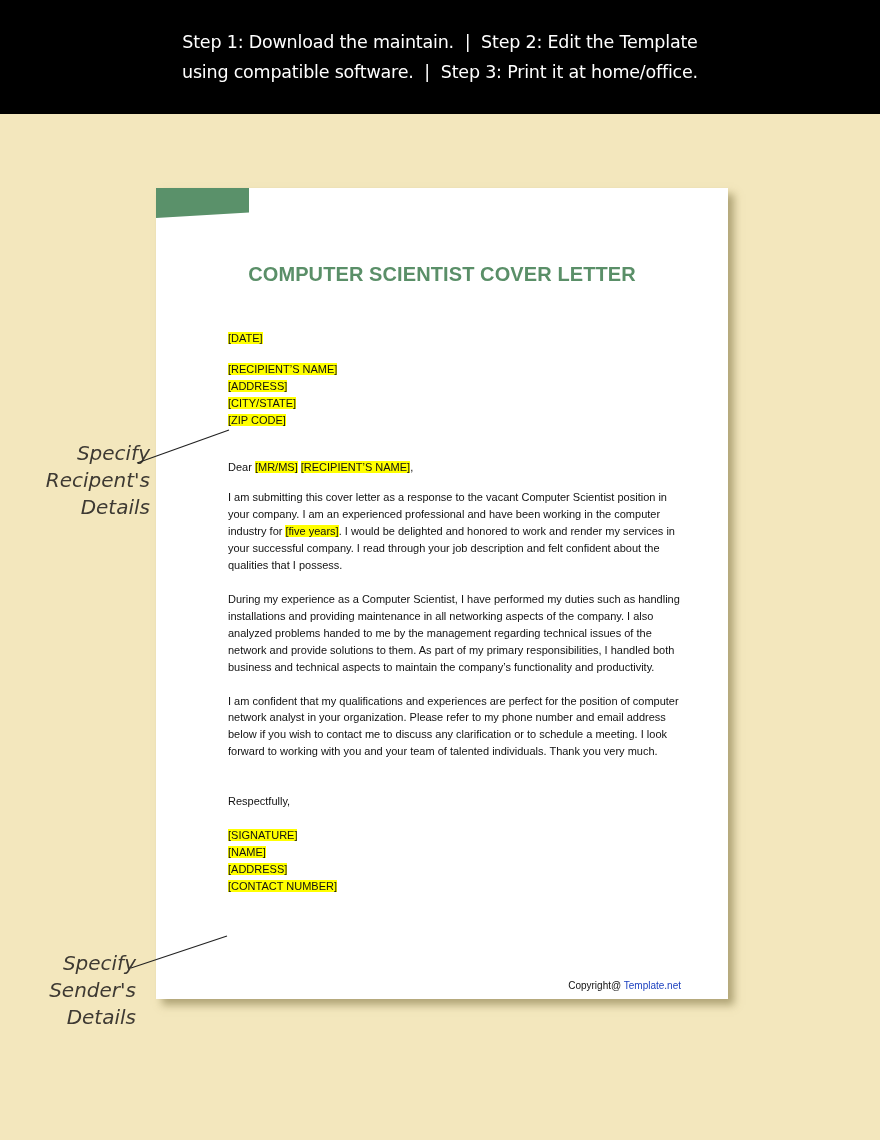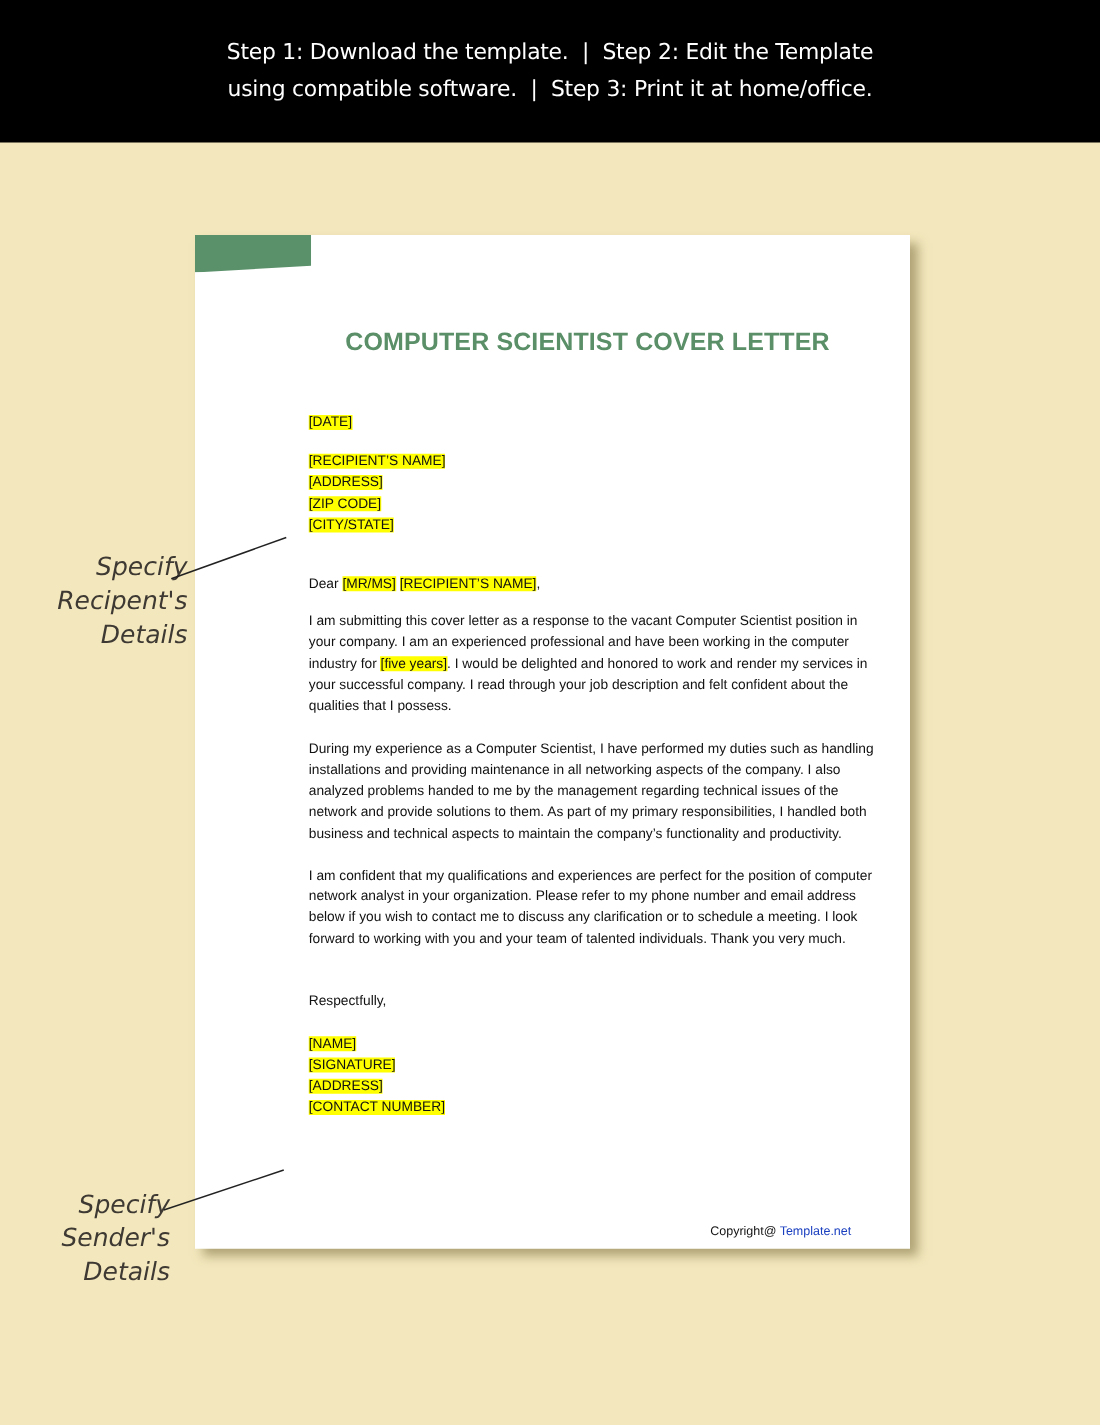--- a/index.html
+++ b/index.html
@@ -23,25 +23,25 @@
     box-shadow: 6px 6px 8px rgba(120,110,60,0.55);
   }
   .corner {
     position: absolute; left: 0; top: 0; width: 93px; height: 30px;
     background: #5a916a;
     clip-path: polygon(0 0, 100% 0, 100% 82%, 0 100%);
   }
   .title {
     position: absolute; left: 0; width: 100%; top: 75px;
     text-align: center; color: #5a8f68; font-weight: bold;
-    font-size: 20px; letter-spacing: 0.1px; padding-left: 28px;
+    font-size: 20px; letter-spacing: 0.1px;
   }
   .content {
     position: absolute; left: 72px; top: 142px; width: 460px;
-    font-size: 11px; line-height: 16.9px; color: #111; margin-left: 19px;
+    font-size: 11px; line-height: 16.9px; color: #111;
   }
   .hl { background: #ffff00; }
   .gap1 { height: 14px; }
   .gap2 { height: 30px; }
   .gap3 { height: 17px; }
   .gap4 { height: 33px; }
   p { margin: 0; }
   .copyright {
     position: absolute; right: 47px; top: 792px;
     font-size: 10px; color: #111; text-align: right;
@@ -53,51 +53,51 @@
     color: #3e3a33; font-size: 20px; line-height: 27px; text-align: right;
   }
   .annot-recipient { left: 30px; top: 440px; width: 120px; }
   .annot-sender { left: 30px; top: 950px; width: 106px; }
   svg.pointer { position: absolute; left: 0; top: 0; overflow: visible; }
 </style>
 </head>
 <body>
 
 <div class="banner">
-  <div class="line">Step 1: Download the template.  |  Step 2: Edit the Template</div>
+  <div class="line">Step 1: Download the maintain.  |  Step 2: Edit the Template</div>
   <div class="line">using compatible software.  |  Step 3: Print it at home/office.</div>
 </div>
 
 <div class="page">
   <div class="corner"></div>
   <div class="title">COMPUTER SCIENTIST COVER LETTER</div>
 
   <div class="content">
     <div><span class="hl">[DATE]</span></div>
     <div class="gap1"></div>
     <div>
       <div><span class="hl">[RECIPIENT’S NAME]</span></div>
       <div><span class="hl">[ADDRESS]</span></div>
+      <div><span class="hl">[CITY/STATE]</span></div>
       <div><span class="hl">[ZIP CODE]</span></div>
-      <div><span class="hl">[CITY/STATE]</span></div>
     </div>
     <div class="gap2"></div>
     <div><span>Dear </span><span class="hl">[MR/MS]</span> <span class="hl">[RECIPIENT’S NAME]</span><span>,</span></div>
     <div class="gap1"></div>
     <p><span>I am submitting this cover letter as a response to the vacant Computer Scientist position in your company. I am an experienced professional and have been working in the computer industry for </span><span class="hl">[five years]</span><span>. I would be delighted and honored to work and render my services in your successful company. I read through your job description and felt confident about the qualities that I possess.</span></p>
     <div class="gap3"></div>
     <p>During my experience as a Computer Scientist, I have performed my duties such as handling installations and providing maintenance in all networking aspects of the company. I also analyzed problems handed to me by the management regarding technical issues of the network and provide solutions to them. As part of my primary responsibilities, I handled both business and technical aspects to maintain the company’s functionality and productivity.</p>
     <div class="gap3"></div>
     <p>I am confident that my qualifications and experiences are perfect for the position of computer network analyst in your organization. Please refer to my phone number and email address below if you wish to contact me to discuss any clarification or to schedule a meeting. I look forward to working with you and your team of talented individuals. Thank you very much.</p>
     <div class="gap4"></div>
     <div>Respectfully,</div>
     <div class="gap3"></div>
     <div>
+      <div><span class="hl">[SIGNATURE]</span></div>
       <div><span class="hl">[NAME]</span></div>
-      <div><span class="hl">[SIGNATURE]</span></div>
       <div><span class="hl">[ADDRESS]</span></div>
       <div><span class="hl">[CONTACT NUMBER]</span></div>
     </div>
   </div>
 
   <div class="copyright"><span>Copyright@ </span><span class="link">Template.net</span></div>
 </div>
 
 <div class="annot annot-recipient">
   <div>Specify</div>

